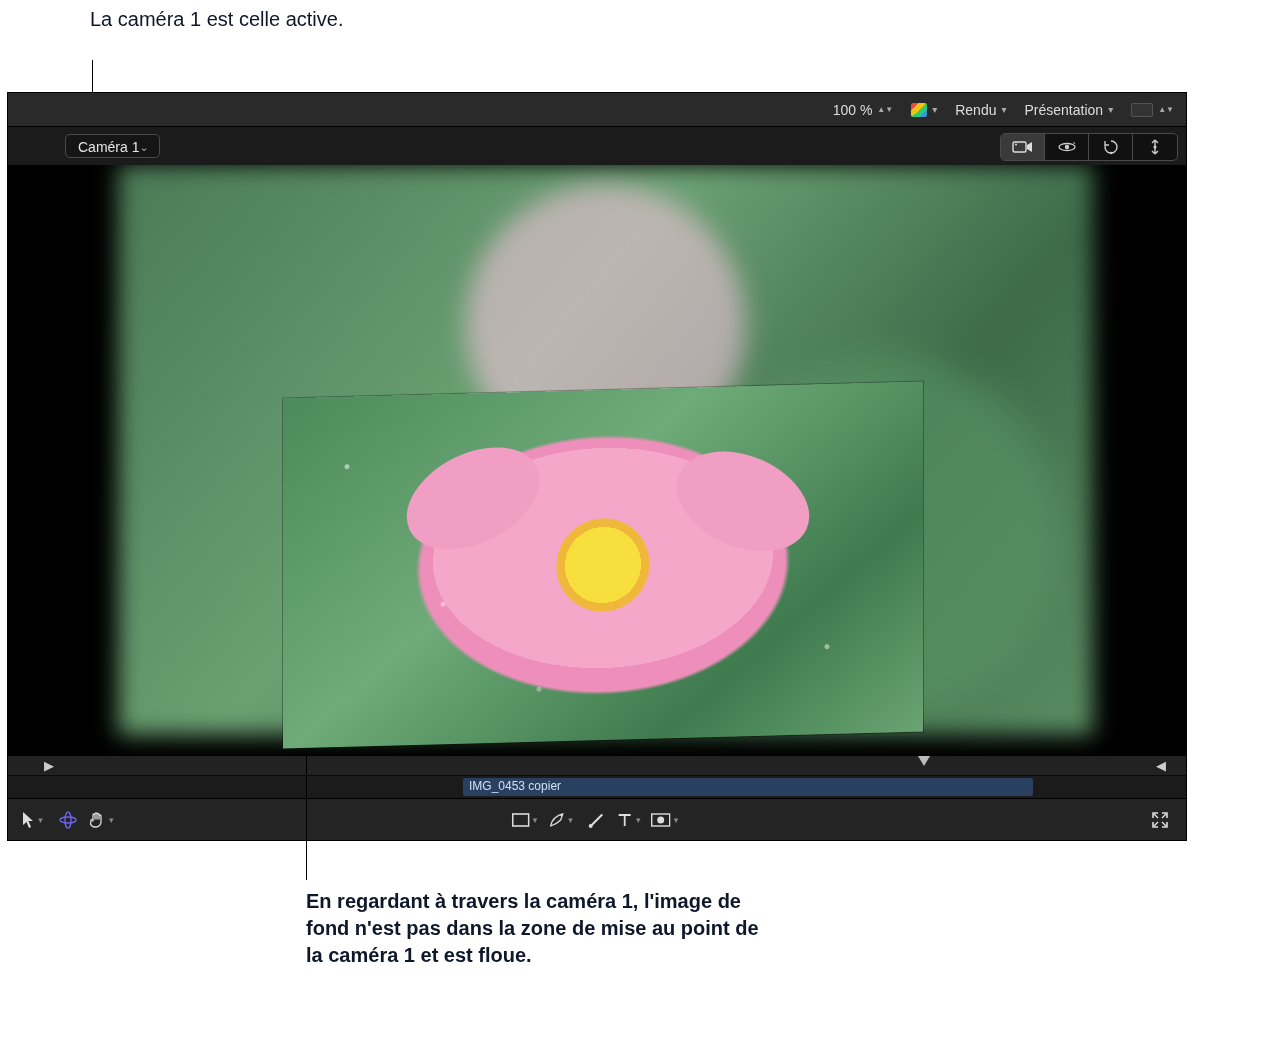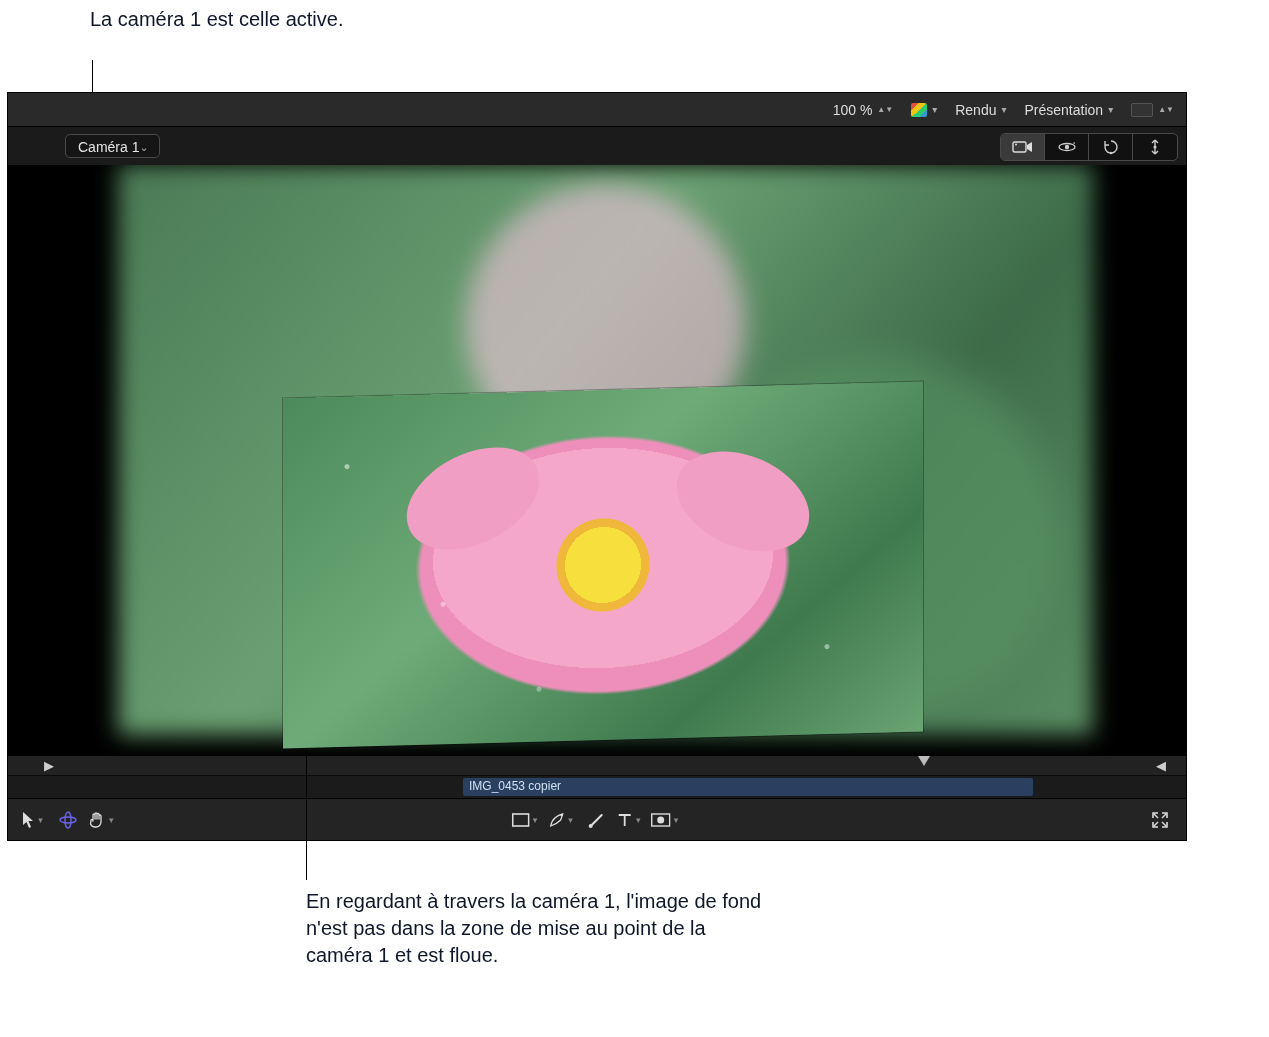--- a/index.html
+++ b/index.html
@@ -404,15 +404,15 @@
       <svg width="18" height="18" viewBox="0 0 18 18">
         <path d="M2 7 L2 2 L7 2 M11 2 L16 2 L16 7 M16 11 L16 16 L11 16 M7 16 L2 16 L2 11" fill="none" stroke="#ddd" stroke-width="1.6"></path>
         <path d="M3 3 L7 7 M15 3 L11 7 M15 15 L11 11 M3 15 L7 11" stroke="#ddd" stroke-width="1.4"></path>
       </svg>
     </div>
   </div>
 
 </div>
 
 <div class="callout-line" style="left:306px; top:750px; width:1px; height:130px;"></div>
-<div class="callout" style="left:306px; top:888px; max-width:460px;">
+<div class="callout" style="left:306px; top:888px; max-width:460px;font-weight:bold;">
   <span>En regardant à travers la caméra 1, l'image de fond n'est pas dans la zone de mise au point de la caméra 1 et est floue.</span>
 </div>
 
 </body></html>

